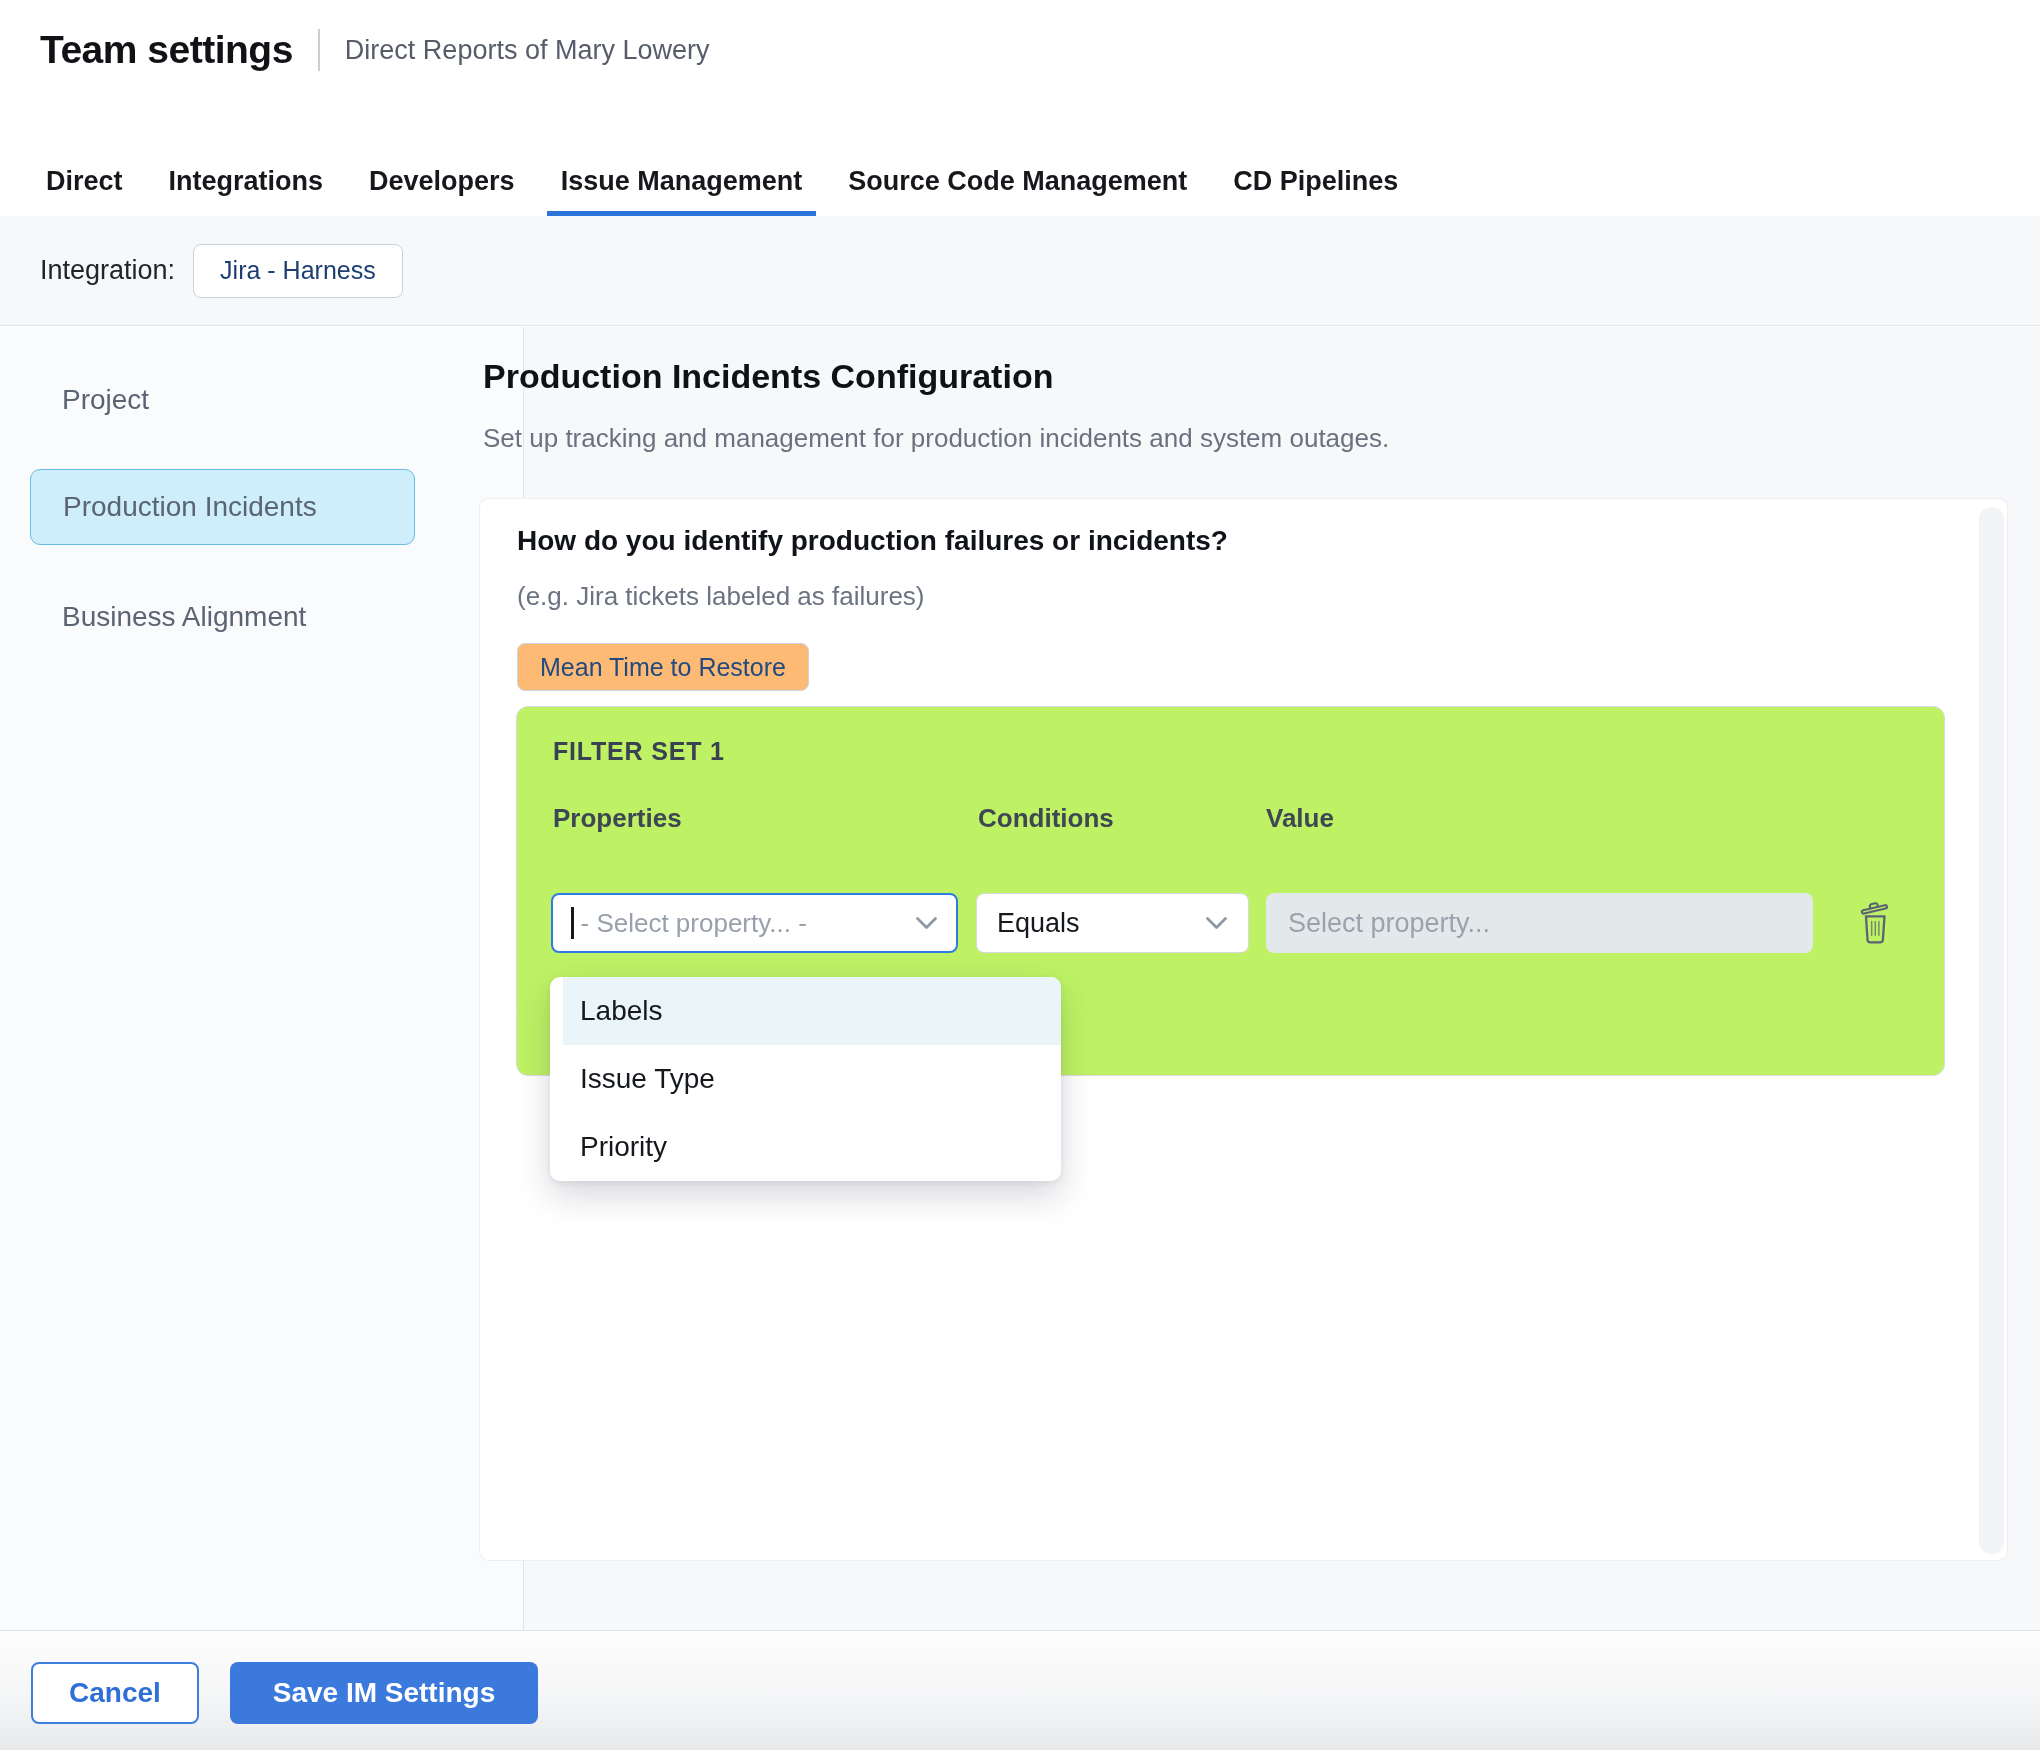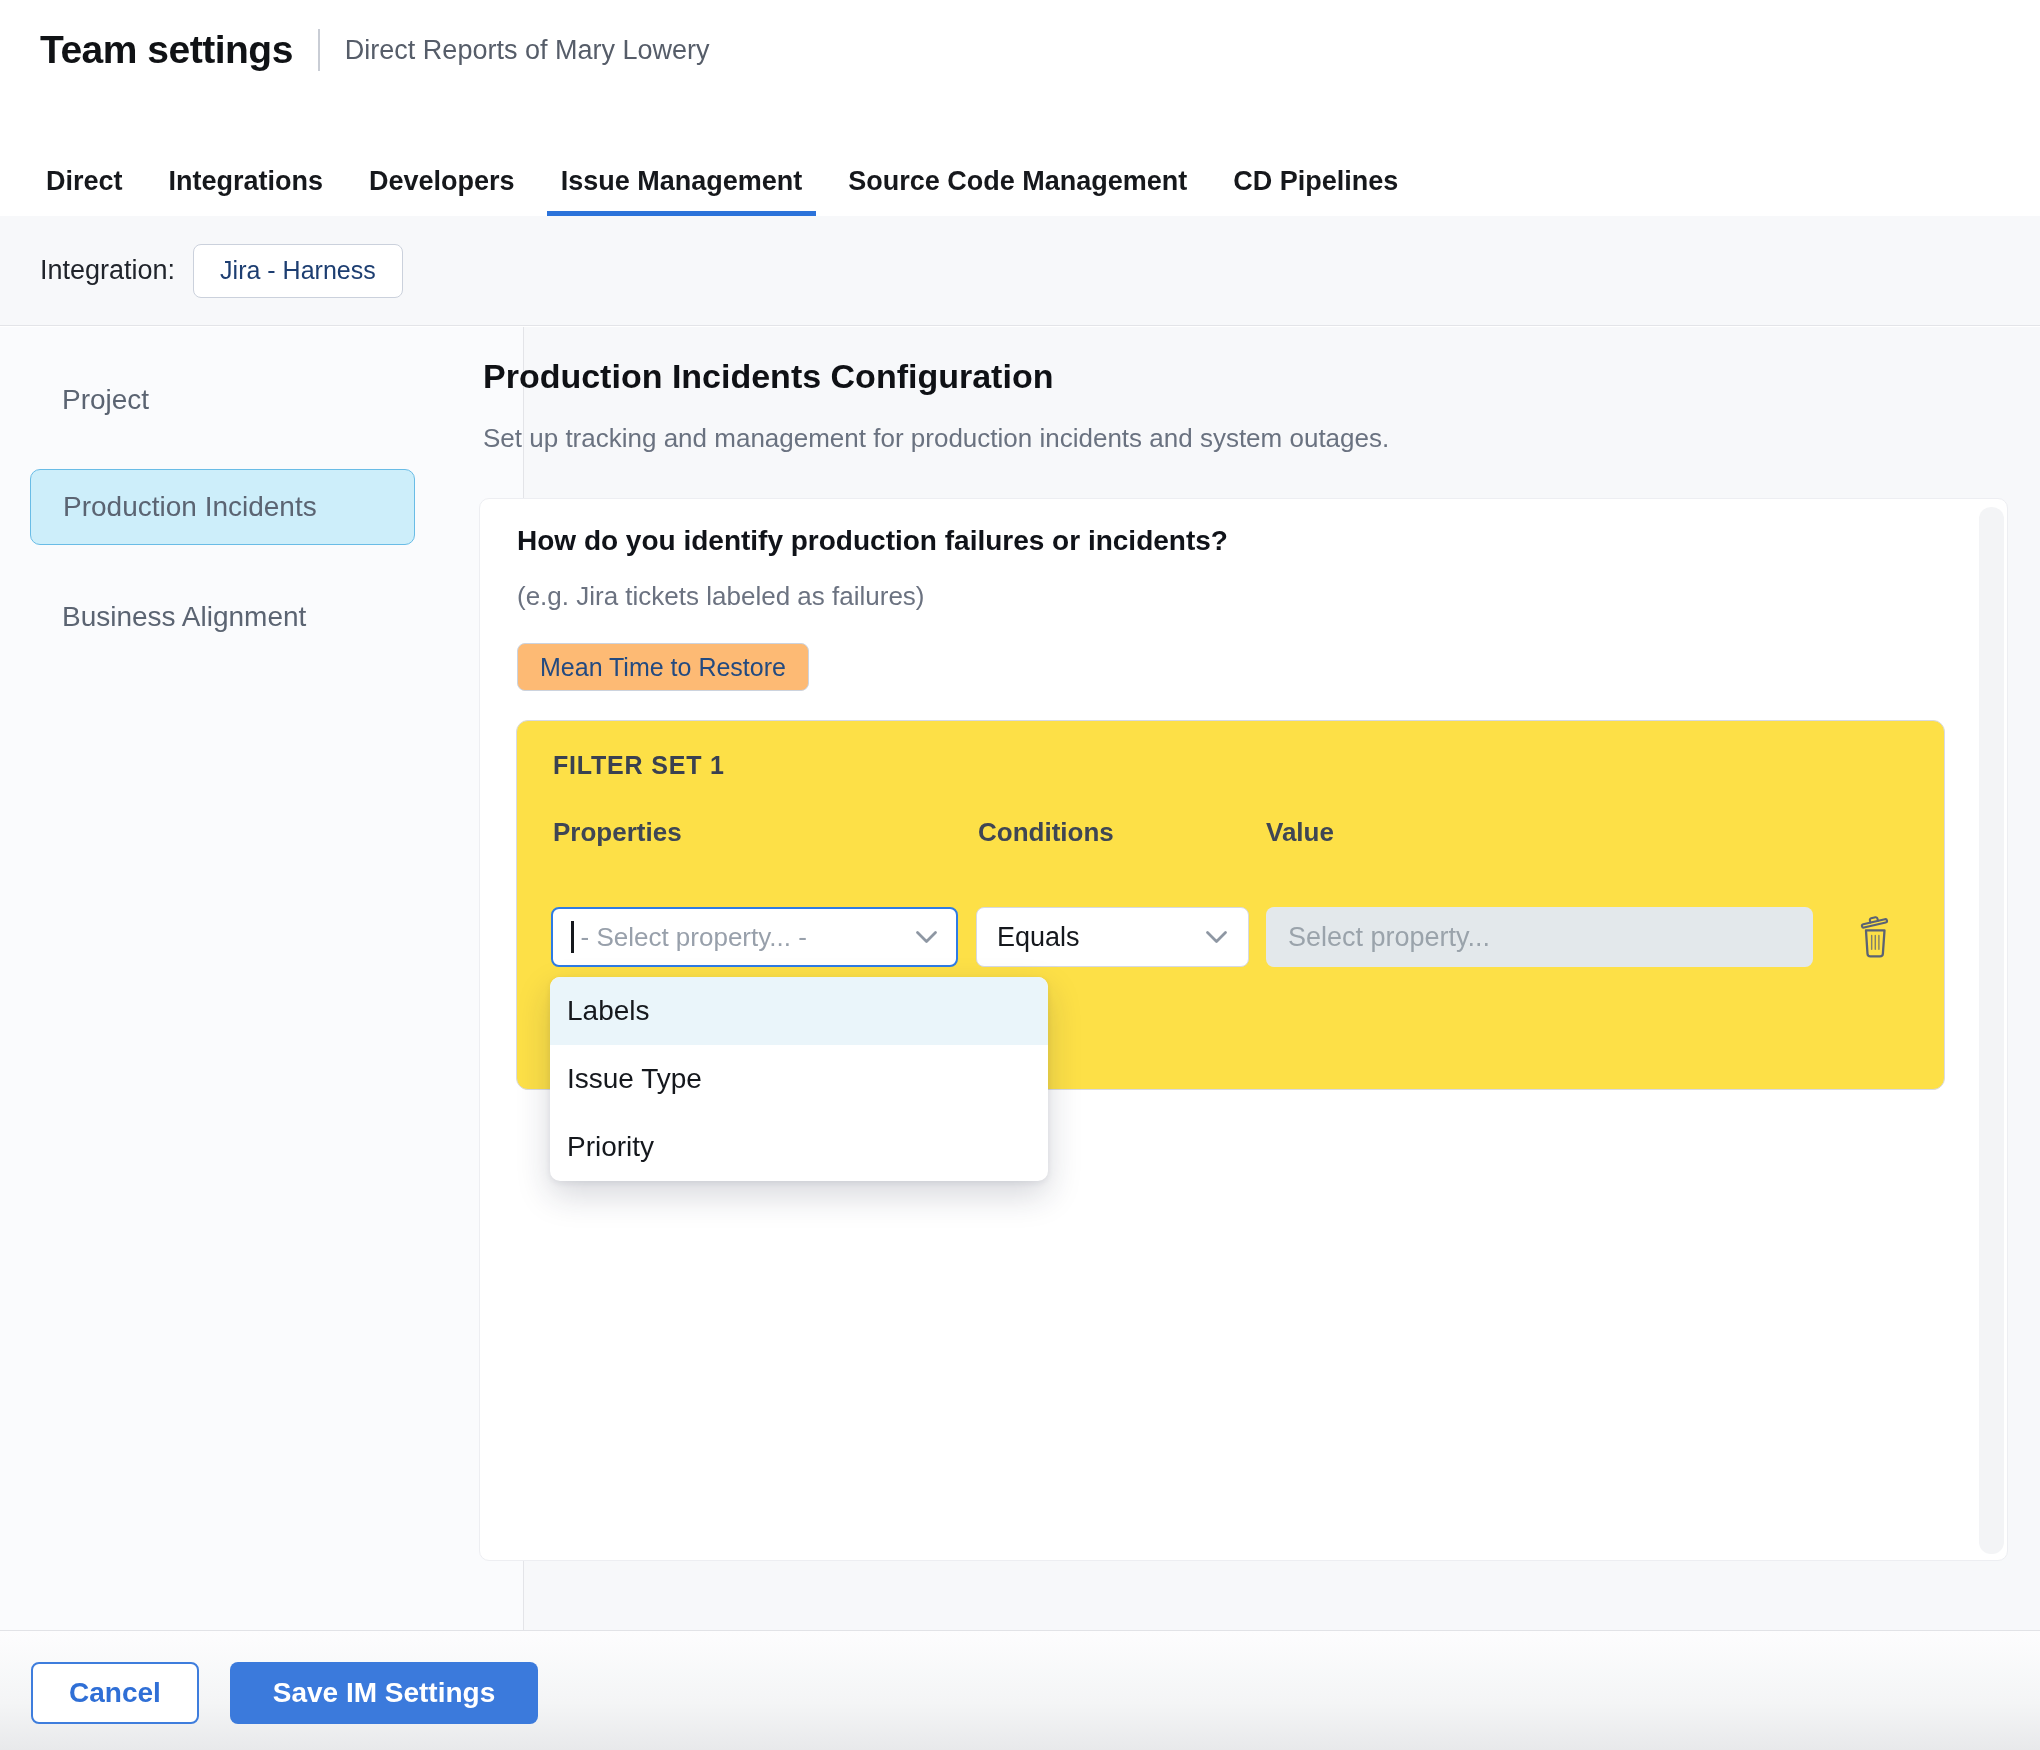--- a/index.html
+++ b/index.html
@@ -44,43 +44,43 @@
 
   
   .card{position:absolute;left:32px;top:171px;width:1529px;height:1063px;background:#ffffff;
         border:1px solid #edeef2;border-radius:10px;box-sizing:border-box;}
   .card h3{position:absolute;left:37px;top:26px;margin:0;font-size:28px;font-weight:700;color:#101319;}
   .card .hint{position:absolute;left:37px;top:82px;margin:0;font-size:26px;color:#6b7280;}
   .chip{position:absolute;left:37px;top:144px;height:46px;padding:0 22px;display:inline-flex;
         align-items:center;background:#fdba74;border:1px solid #ccd3de;border-radius:8px;
         font-size:25px;color:#234a80;cursor:pointer;}
 
-  .filter-panel{position:absolute;left:36px;top:221px;width:1429px;height:370px;
-                border:1.5px solid #d8dae2;border-radius:12px;box-sizing:border-box;background:#fde047;}
+  .filter-panel{position:absolute;left:36px;top:207px;width:1429px;height:370px;
+                border:1.5px solid #d8dae2;border-radius:12px;box-sizing:border-box;background:#bef264;}
   .fs-title{position:absolute;left:36px;top:30px;font-size:25px;font-weight:700;color:#3a4150;
             letter-spacing:0.8px;}
   .col{position:absolute;top:96px;font-size:26px;font-weight:600;color:#3f4654;}
   .col1{left:36px;} .col2{left:461px;} .col3{left:749px;}
 
   .select,.value-input{position:absolute;top:186px;height:60px;box-sizing:border-box;border-radius:8px;
         display:flex;align-items:center;cursor:pointer;}
   .select1{left:34px;width:407px;border:2.5px solid #2e7be5;background:#ffffff;padding:12px 18px;}
   .caret{width:2.5px;height:32px;background:#15181d;margin-right:7px;flex:0 0 auto;}
   .ph{font-size:26px;color:#98a0ab;white-space:nowrap;overflow:hidden;flex:1 1 auto;}
   .select .chev{margin-left:auto;flex:0 0 auto;display:flex;}
   .select2{left:459px;width:273px;border:1.5px solid #d6d9e2;background:#ffffff;padding:0 20px;}
   .select2 .val{font-size:27px;color:#15181d;}
   .value-input{left:749px;width:547px;background:#e3e8eb;padding:0 22px;cursor:text;}
   .ph2{font-size:27px;color:#9aa3ab;}
   .trash{position:absolute;left:1334px;top:190px;width:48px;height:52px;background:none;border:none;
          padding:0;cursor:pointer;display:flex;align-items:center;justify-content:center;}
 
   .dropdown{position:absolute;left:70px;top:478px;width:498px;height:204px;background:#ffffff;
             border-radius:10px;box-shadow:0 14px 34px rgba(25,35,60,0.18),0 2px 6px rgba(25,35,60,0.08);
-            z-index:6;overflow:hidden;}
+            z-index:6;overflow:hidden;padding-left:13px;}
   .dd-item{height:68px;display:flex;align-items:center;padding-left:17px;font-size:28px;color:#15181d;
            cursor:pointer;box-sizing:border-box;}
   .dd-item.hl{background:#eaf5fa;}
 
   .scroll-track{position:absolute;right:3px;top:8px;width:25px;height:1047px;background:#f3f4f6;
                 border-radius:12px;cursor:pointer;}
 
   
   .footer{position:absolute;left:0;top:1630px;width:2040px;height:120px;
           border-top:1px solid #e2e3e7;box-sizing:border-box;

